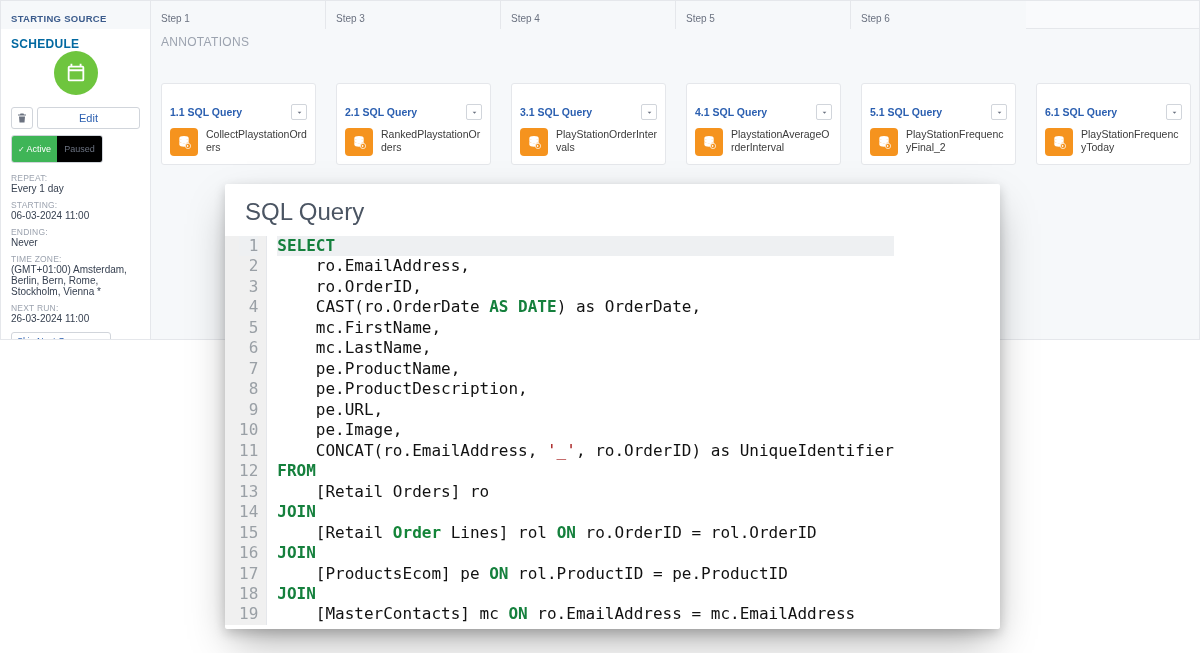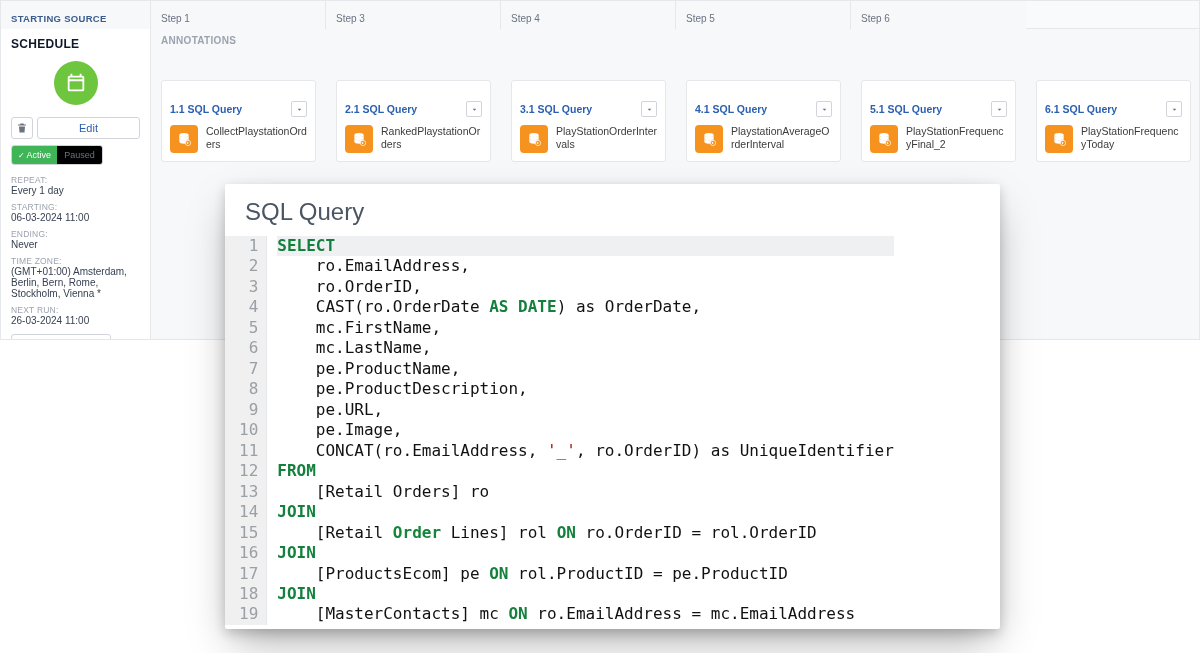--- a/index.html
+++ b/index.html
@@ -63,22 +63,21 @@
     padding:8px 10px 10px 10px;
     border-right:1px solid #e5e7eb;
     height:312px;
     font-size:10px;
     color:#374151;
     background:#fff;
   }
   .sched-title {
     font-size:12px;
     font-weight:600;
-    color:#0f172a;
-    margin-bottom:10px;
+    color:#0369a1;
     letter-spacing:.3px;
   }
   .cal-badge {
     width:44px;height:44px;
     border-radius:50%;
     background:#6ec53e;
     display:flex;align-items:center;justify-content:center;
     margin:0 auto 12px auto;
     color:#fff;
   }
@@ -107,21 +106,21 @@
     height:22px;
     display:flex;align-items:center;justify-content:center;
     cursor:pointer;
     text-align:right;
   }
   .seg {
     display:flex;
     border:1px solid #d1d5db;
     border-radius:3px;
     overflow:hidden;
-    height:20px;
+    height:28px;
     margin-bottom:10px;
     width: 92px;
   }
   .seg > div {
     flex:1;
     font-size:9px;
     display:flex;align-items:center;justify-content:center;
     cursor:pointer;
   }
   .seg .active { background:#3fb557;color:#fff; }
@@ -143,25 +142,24 @@
 
   
   .steps-body {
     position:absolute;
     left:150px; top:28px;
     right:0;
     height:312px;
     background:#f6f8fa;
   }
   .annotations-label {
-    font-size:10px;
+    font-size:12px;
     color:#9ca3af;
     padding:6px 10px 0 10px;
     letter-spacing:.3px;
-    font-weight:bold;
   }
   .cards-row {
     display:flex;
     gap:0;
     padding-top:34px;
   }
   .card-slot { flex:0 0 175px; padding:0 10px; }
   .card {
     background:#fff;
     border:1px solid #e5e7eb;

